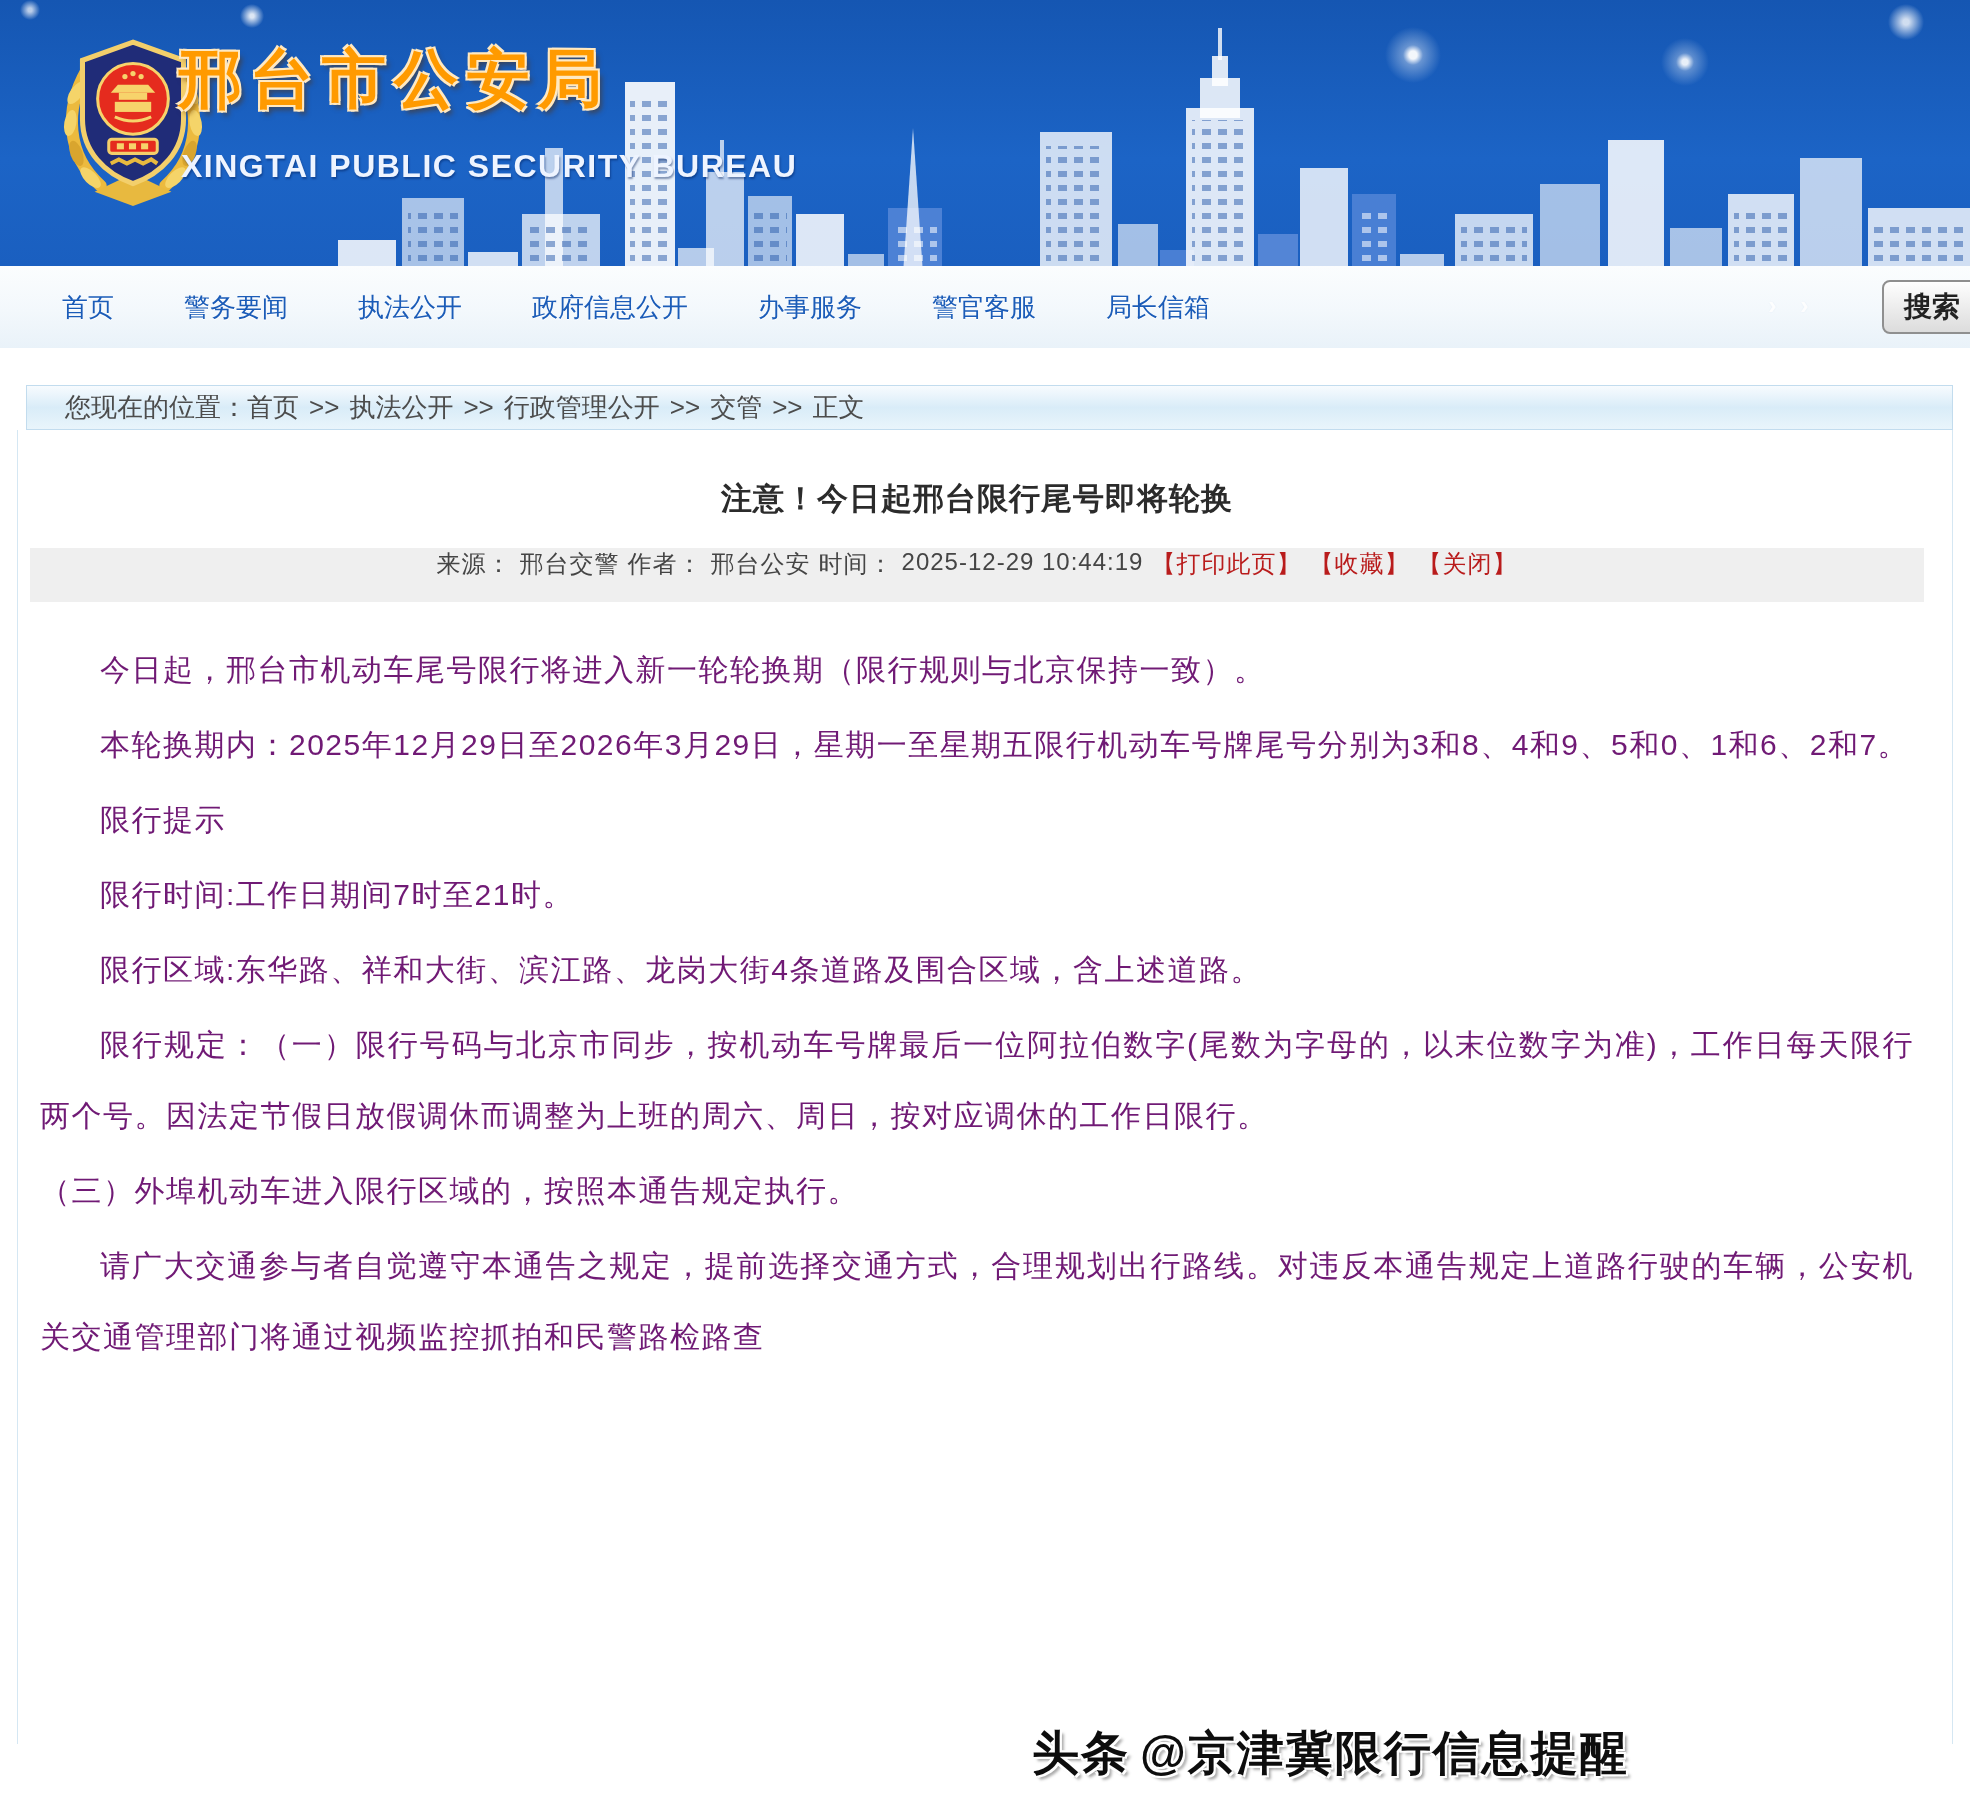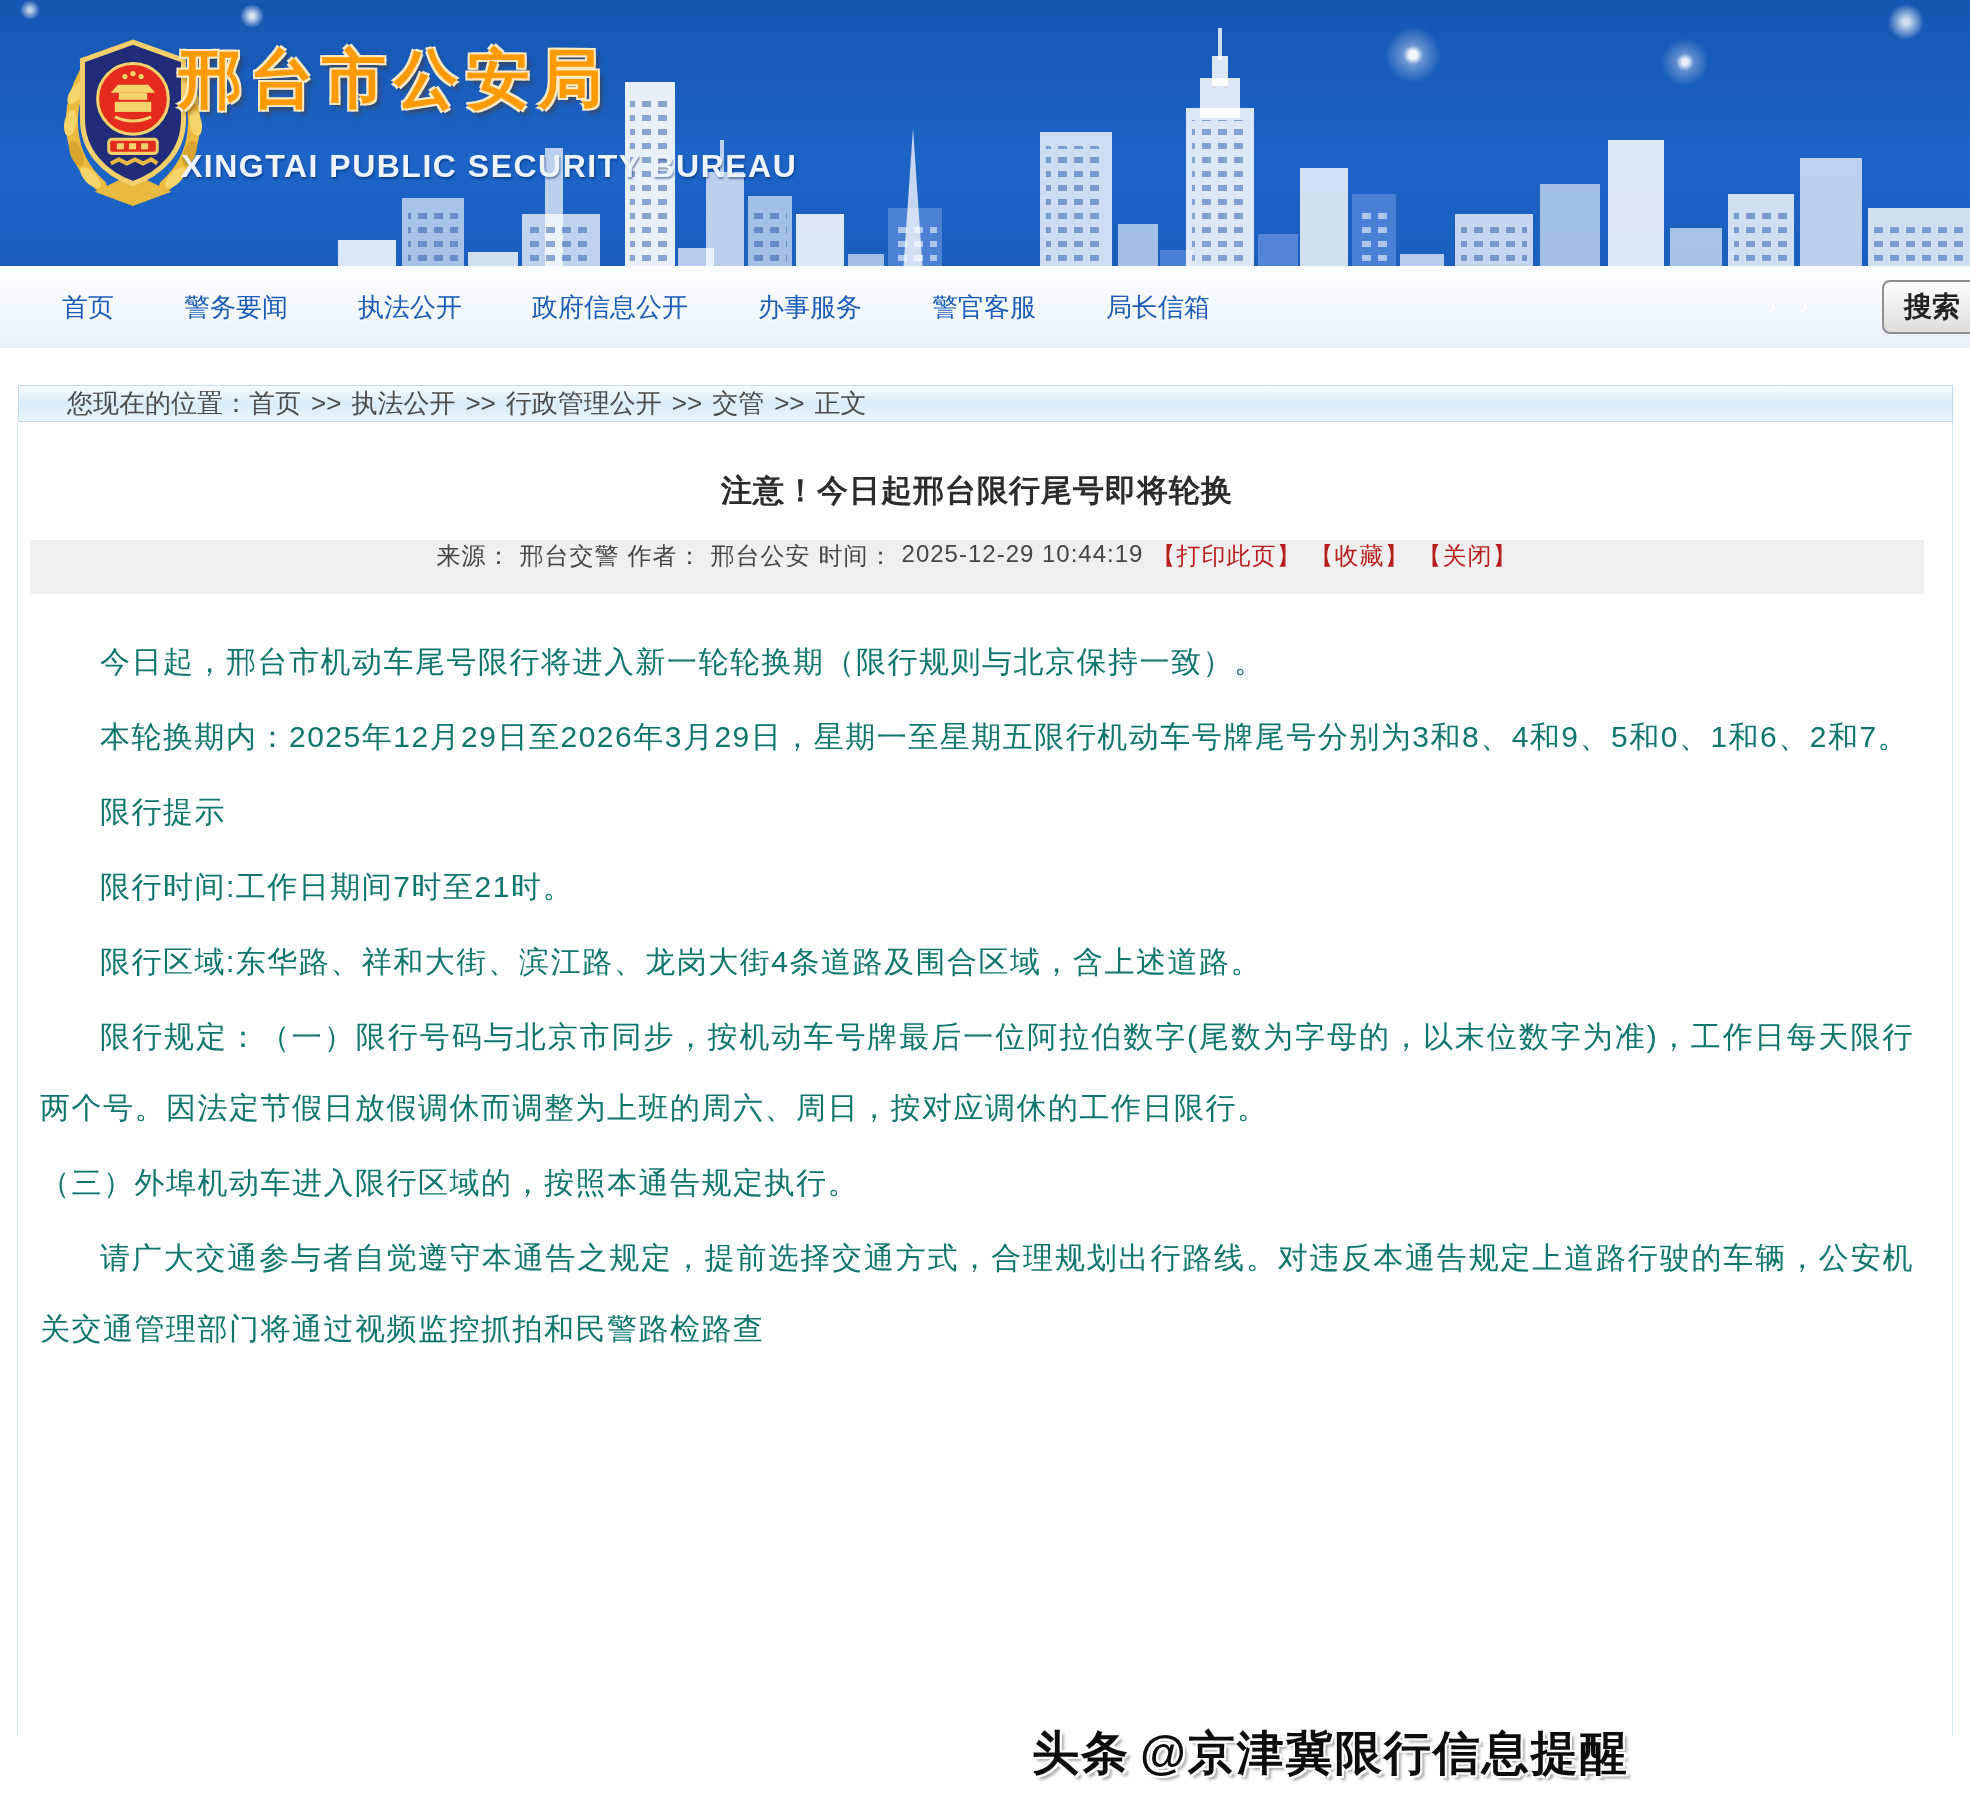--- a/index.html
+++ b/index.html
@@ -49,24 +49,24 @@
   .search-btn{
     position:absolute;right:-12px;top:14px;width:100px;height:54px;
     background:linear-gradient(180deg,#fefefe,#dcdcdc);
     border:2px solid #8f8f8f;border-radius:8px;
     font-size:28px;color:#222;font-weight:bold;
     font-family:"Liberation Sans","DejaVu Sans",sans-serif;
     box-shadow:inset 0 1px 0 #fff;cursor:pointer;
   }
   
   .crumb-bar{
-    margin:37px 17px 0 18px;height:37px;box-sizing:border-box;
+    margin:37px 17px 0 26px;height:45px;box-sizing:border-box;
     border:1px solid #c2dcee;
     background:linear-gradient(180deg,#f7fbfe 0%,#d9ecf8 50%,#e9f5fb 100%);
-    display:flex;align-items:center;padding-left:48px;
+    display:flex;align-items:center;padding-left:38px;
     font-size:26px;color:#4c4c4c;
   }
   .crumb-bar .sep{margin:0 10px;color:#4c4c4c;}
   .crumb-link{color:#4c4c4c;cursor:pointer;}
   
   .content{
     margin:0 17px;box-sizing:border-box;background:#fff;
     border-left:1px solid #d5e7f3;border-right:1px solid #d5e7f3;
     padding:48px 28px 0 12px;min-height:1314px;position:relative;
   }
@@ -75,21 +75,21 @@
     margin:0 0 28px 0;letter-spacing:1px;
   }
   .meta-bar{
     background:#efefef;height:54px;display:flex;align-items:flex-start;justify-content:center;
     font-size:24px;color:#454545;letter-spacing:1px;
   }
   .meta-bar span{margin:0 4px;}
   .meta-action{cursor:pointer;color:#b91c1c;}
   .article-body{padding:28px 10px 0 10px;}
   .article-body p{
-    font-size:30px;color:#0f766e;line-height:71px;margin:4px 0;
+    font-size:30px;color:#701a75;line-height:71px;margin:4px 0;
     text-align:justify;letter-spacing:1.5px;
   }
   .article-body p.ind{text-indent:2em;}
   
   .watermark{
     position:absolute;left:1032px;top:1722px;white-space:nowrap;
     font-size:47px;font-weight:bold;color:#0d0d0d;letter-spacing:2px;
     text-shadow:-2px -2px 0 #fff,2px -2px 0 #fff,-2px 2px 0 #fff,2px 2px 0 #fff,4px 4px 3px rgba(0,0,0,.35);
   }
   .watermark .wm-logo{margin-right:10px;}

